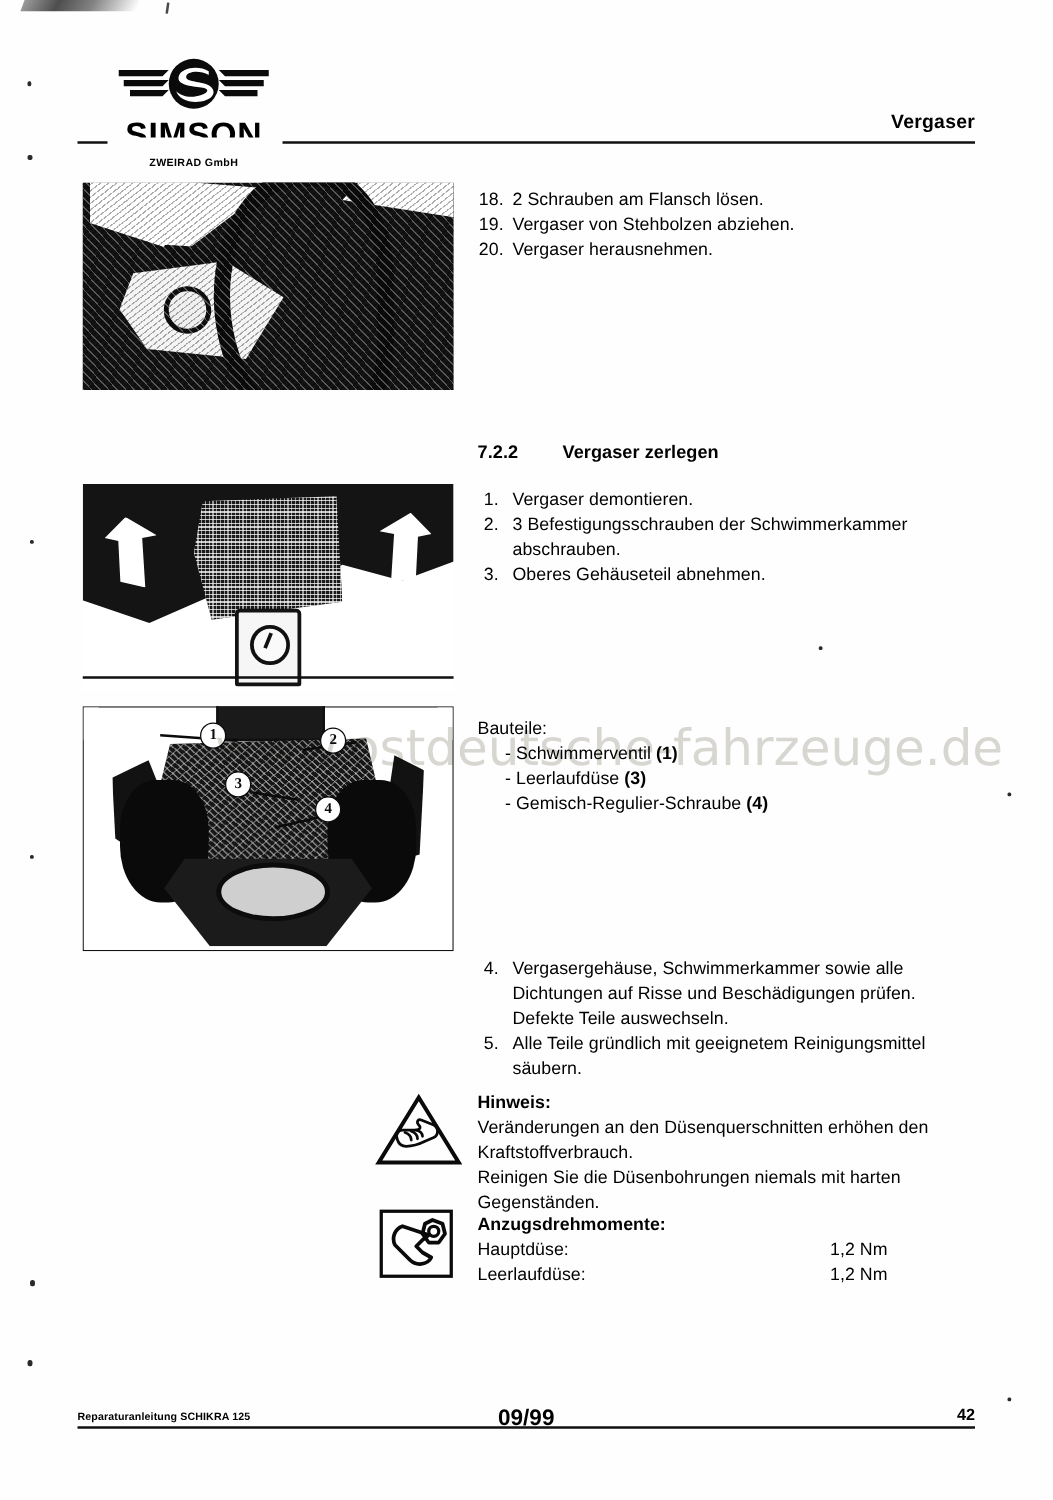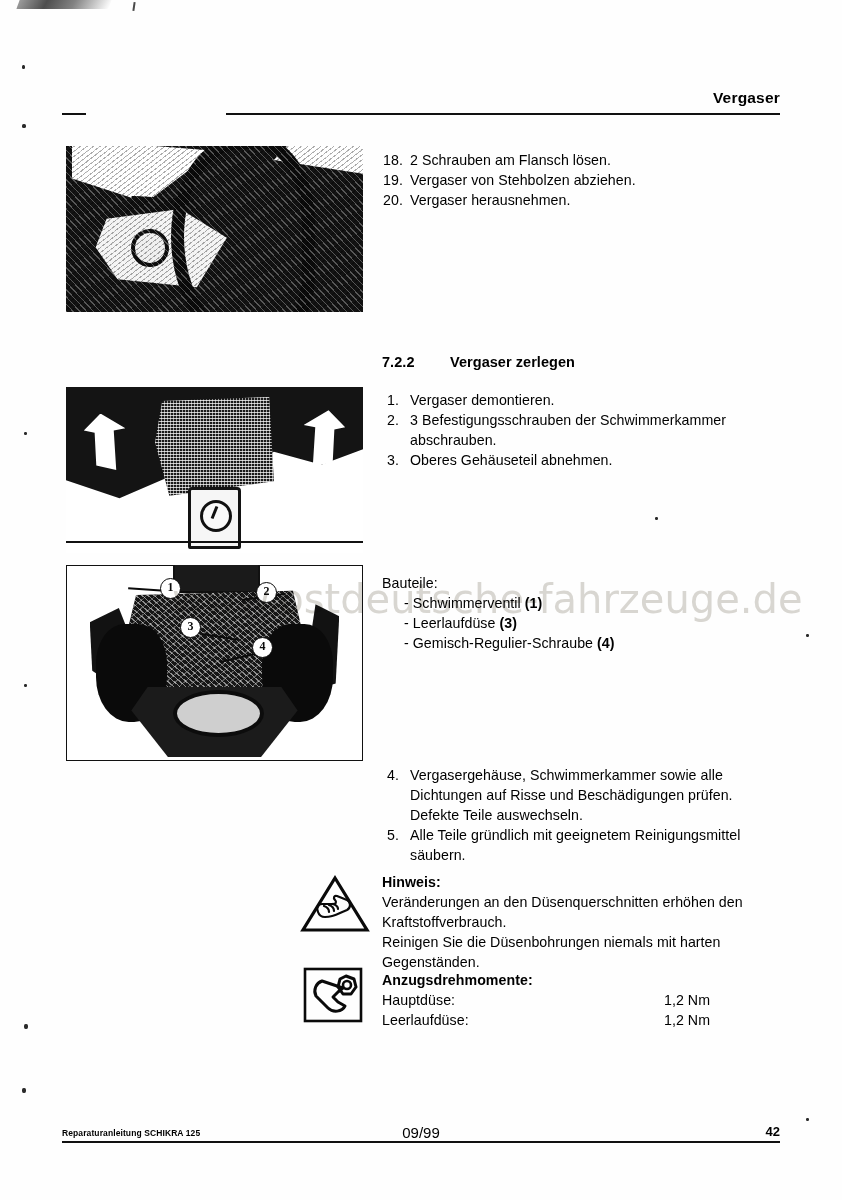--- a/index.html
+++ b/index.html
@@ -378,22 +378,22 @@
     left: 0; top: 0;
     font-size: 8.5px;
     font-weight: bold;
     letter-spacing: .1px;
   }
   .footer-center {
     position: absolute;
     left: 50%;
     transform: translateX(-50%);
     top: -4px;
-    font-size: 15px;
-    font-weight: normal;
+    font-size: 18px;
+    font-weight: bold;
   }
   .footer-right {
     position: absolute;
     right: 0; top: -4px;
     font-size: 13px;
     font-weight: bold;
   }
 
   
   .watermark {
@@ -424,20 +424,38 @@
   <div class="scan-speck" style="left:24px;top:684px;width:3px;height:3px;"></div>
   <div class="scan-speck" style="left:24px;top:1024px;width:4px;height:5px;"></div>
   <div class="scan-speck" style="left:22px;top:1088px;width:4px;height:5px;"></div>
   <div class="scan-speck" style="left:806px;top:634px;width:3px;height:3px;"></div>
   <div class="scan-speck" style="left:806px;top:1118px;width:3px;height:3px;"></div>
   <div class="scan-speck" style="left:357px;top:517px;width:3px;height:3px;"></div>
   <div class="scan-speck" style="left:655px;top:517px;width:3px;height:3px;"></div>
 
   <div class="header">
 
+    <div class="logo-wrap">
+      <div class="logo-emblem">
+        <svg width="128" height="46" viewBox="0 0 128 46" aria-hidden="true">
+          <g fill="#0a0a0a">
+            <path d="M4 10 h40 l-5 5 h-35 z"></path>
+            <path d="M8 18 h36 l-5 5 h-31 z"></path>
+            <path d="M13 26 h31 l-5 5 h-26 z"></path>
+            <path d="M124 10 h-40 l5 5 h35 z"></path>
+            <path d="M120 18 h-36 l5 5 h31 z"></path>
+            <path d="M115 26 h-31 l5 5 h26 z"></path>
+          </g>
+          <circle cx="64" cy="21" r="20" fill="#0a0a0a"></circle>
+          <path d="M76 11 C68 6, 54 8, 52 15 C50 22, 62 23, 70 24 C77 25, 76 28, 70 30 C62 33, 54 31, 50 27 C52 34, 64 38, 74 34 C82 31, 82 24, 73 21 C66 19, 57 19, 58 15 C59 11, 69 10, 76 14 Z" fill="#ffffff"></path>
+        </svg>
+      </div>
+      <div class="logo-word">SIMSON</div>
+      <div class="logo-sub">ZWEIRAD GmbH</div>
+    </div>
 
     <div class="header-rule"></div>
     <div class="header-rule-gap"></div>
     <div class="header-title">Vergaser</div>
   </div>
 
   <div class="figure" style="left:66px; top:146px; width:297px; height:166px;">
     <div class="fig-img">
       <div class="f1-base"></div>
       <div class="f1-wedge-a"></div>

